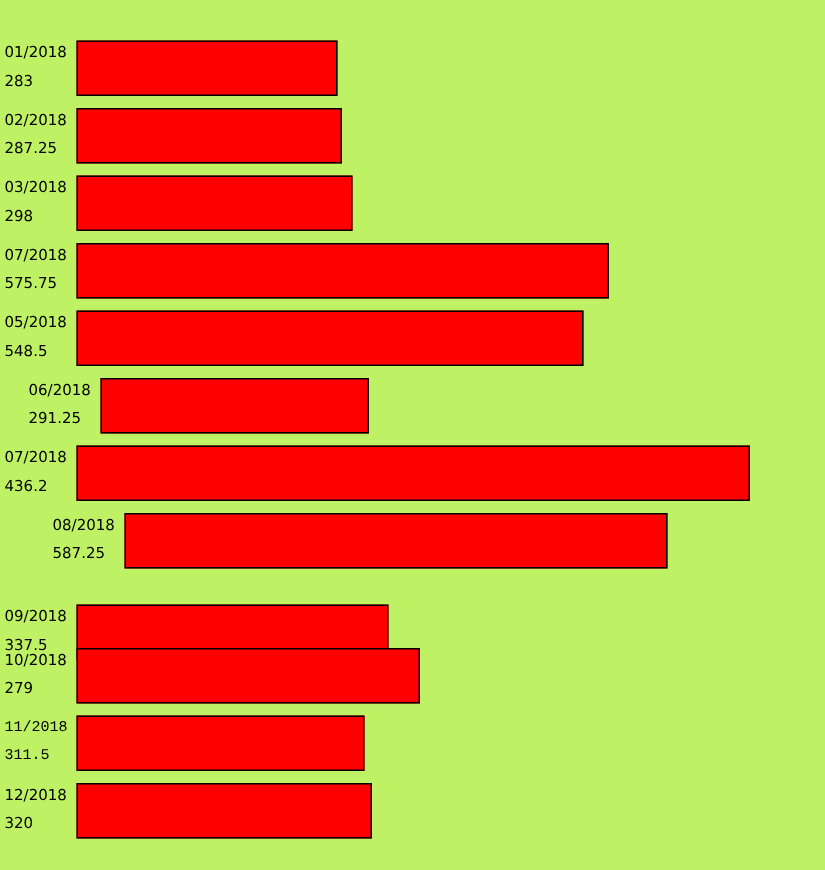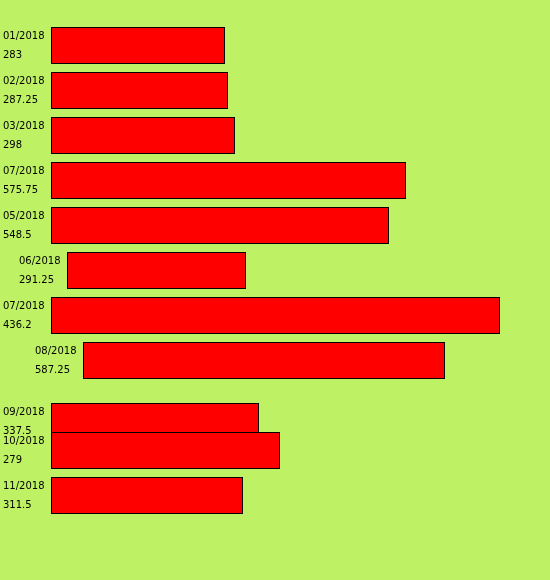--- a/index.html
+++ b/index.html
@@ -118,20 +118,27 @@
       </div>
       <div class="bar" style="width: 208px; background: rgb(255, 0, 0); border-color: rgb(0, 0, 0);"></div>
     </div>
     <div class="bar-row" style="top: 432px;">
       <div class="row-label">
         <span class="lbl-cat">10/2018</span>
         <span class="lbl-val">279</span>
       </div>
       <div class="bar" style="width: 229px; background: rgb(255, 0, 0); border-color: rgb(0, 0, 0);"></div>
     </div>
-    <div class="bar-row" style="top: 477px;">
+    <div class="bar-row" style="top: 477px; font-family: Liberation Mono, monospace;">
       <div class="row-label">
         <span class="lbl-cat">11/2018</span>
         <span class="lbl-val">311.5</span>
       </div>
       <div class="bar" style="width: 192px; background: rgb(255, 0, 0); border-color: rgb(0, 0, 0);"></div>
     </div>
+    <div class="bar-row" style="top: 522px;">
+      <div class="row-label">
+        <span class="lbl-cat">12/2018</span>
+        <span class="lbl-val">320</span>
+      </div>
+      <div class="bar" style="width: 197px; background: rgb(255, 0, 0); border-color: rgb(0, 0, 0);"></div>
+    </div>
   </div>
 
 </body></html>

